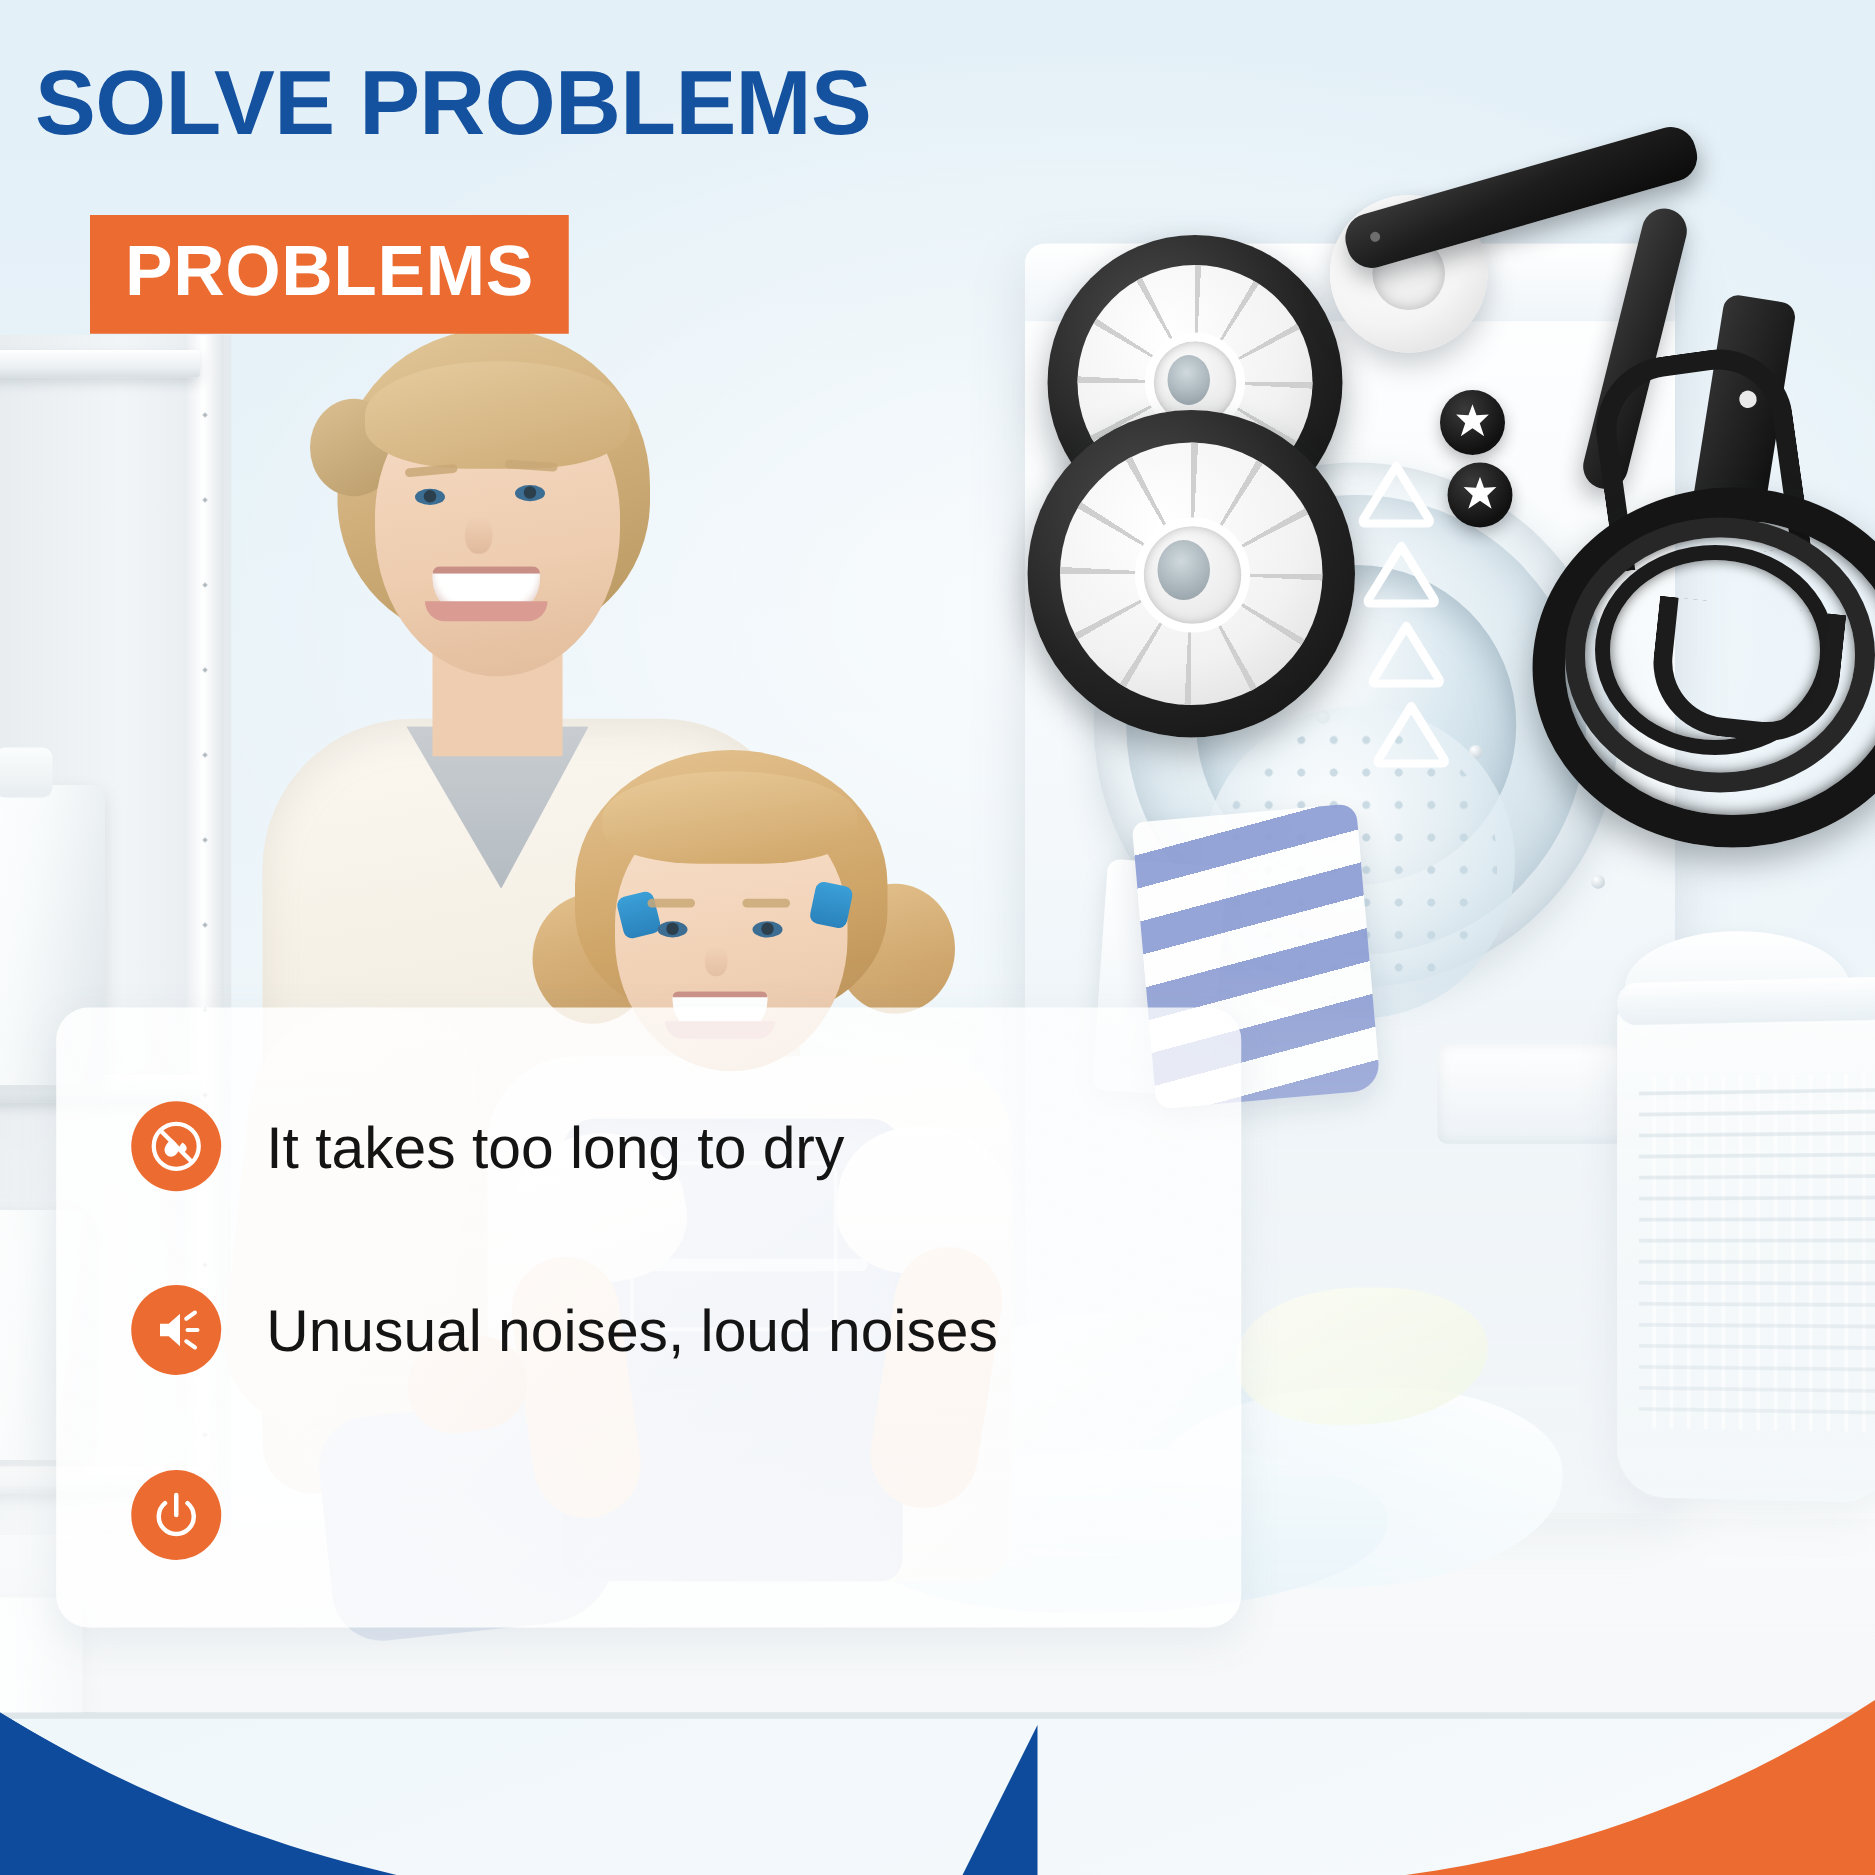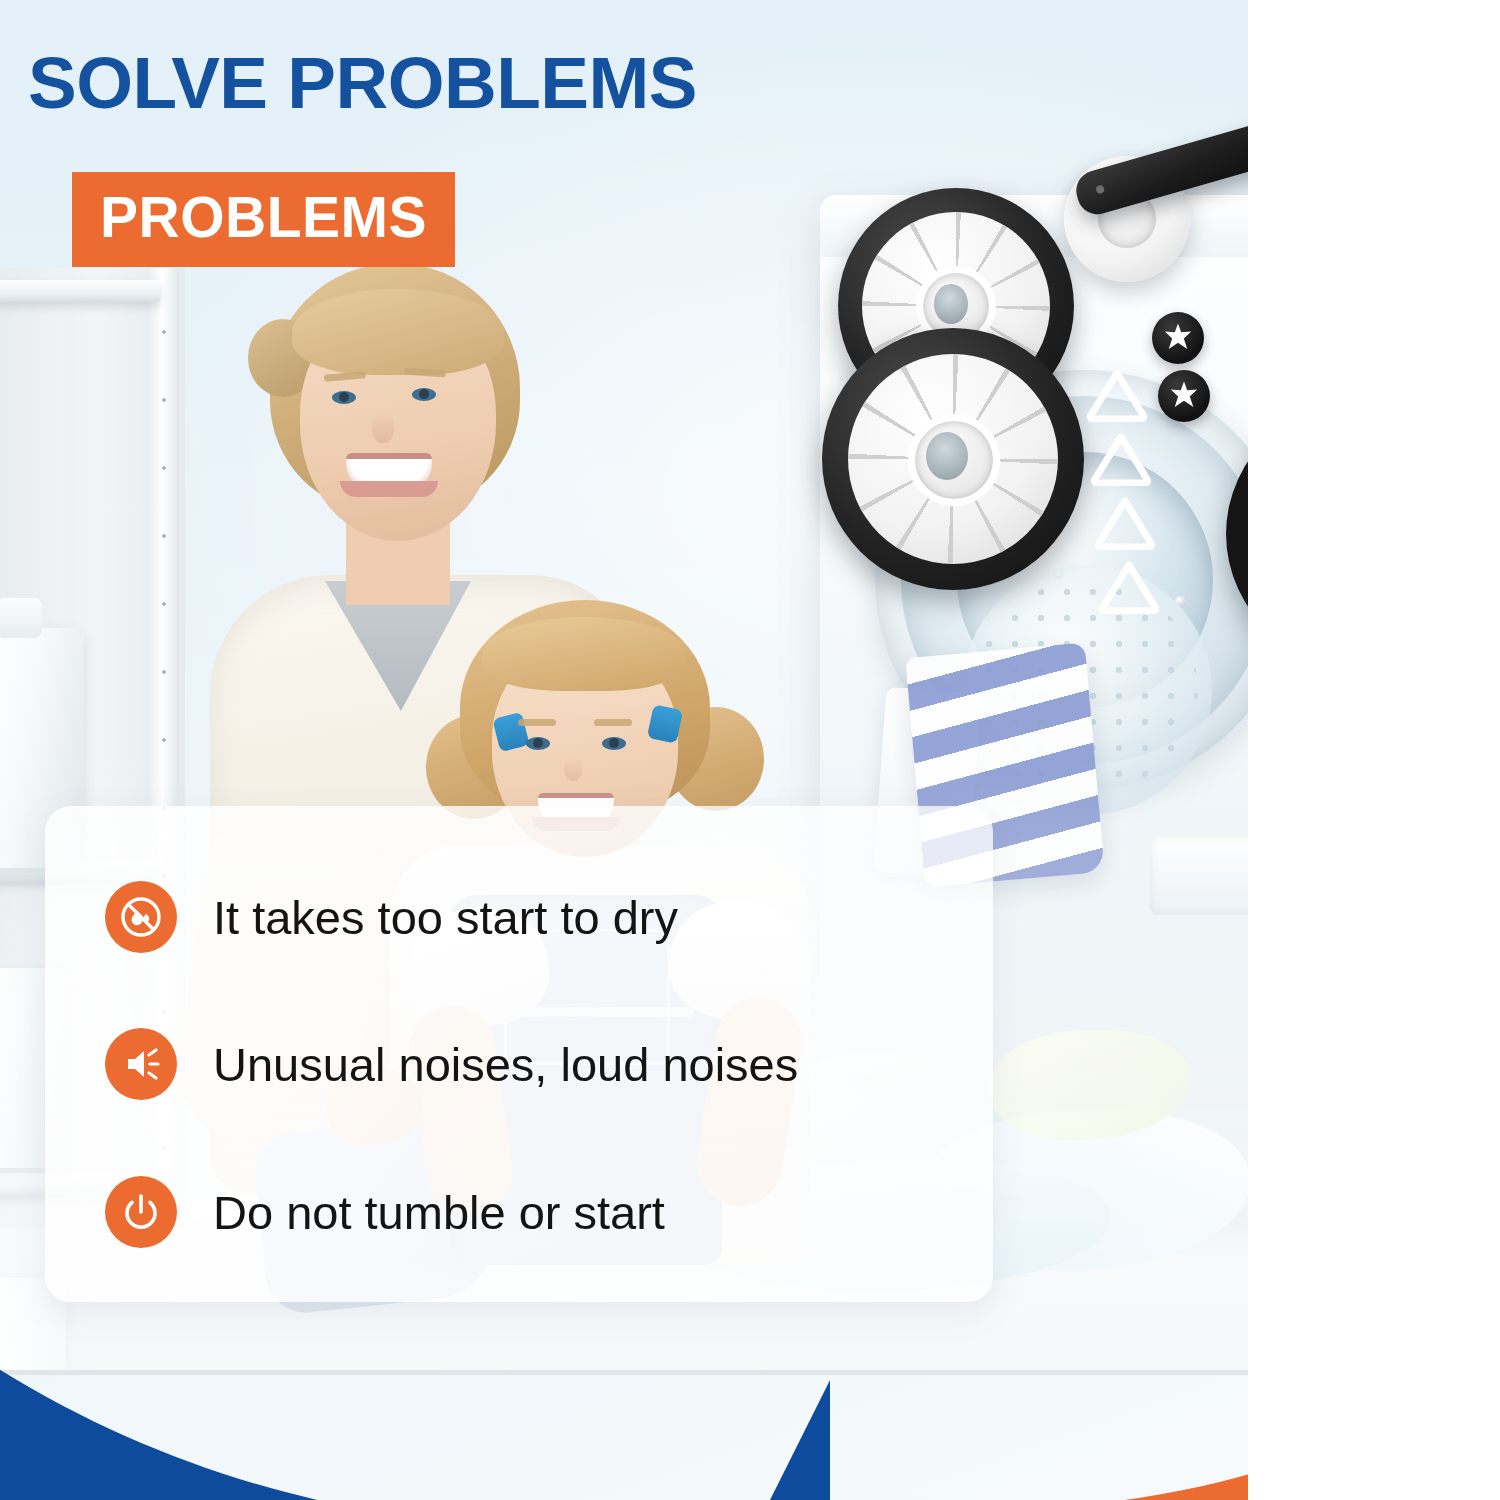--- a/index.html
+++ b/index.html
@@ -1,21 +1,21 @@
 <!DOCTYPE html>
 <html><head>
 <meta charset="utf-8">
 <style>
   html,body{margin:0;padding:0;}
   body{
     width:1500px;height:1500px;overflow:hidden;
     font-family:"Liberation Sans","DejaVu Sans",sans-serif;
     background:#ffffff;
   }
-  #stage{position:relative;width:1248px;height:1500px;overflow:hidden;}
+  #stage{position:relative;width:1500px;height:1500px;overflow:hidden;}
 
   
   .bg-base{
     position:absolute;inset:0;
     background:linear-gradient(160deg,#e6f2f8 0%,#dceef6 28%,#eef6fa 60%,#f6fafc 100%);
   }
   .bg-wall{
     position:absolute;left:0;top:0;width:1500px;height:1360px;
     background:
       radial-gradient(1200px 760px at 58% 36%, rgba(255,255,255,.75) 0%, rgba(255,255,255,0) 62%),
@@ -456,21 +456,21 @@
 
     <div class="feature f1">
       <div class="ficon">
         <svg width="46" height="46" viewBox="0 0 46 46">
           <circle cx="23" cy="23" r="18" fill="none" stroke="#ffffff" stroke-width="3.4"></circle>
           <path d="M19 17 C14 22 12 26 15 29.5 C18 33 23 31 24.5 27 C25.5 24 23 19.5 19 17 Z" fill="#ffffff"></path>
           <path d="M28 20 C25.5 22.5 24.5 25 26 27 C27.6 29 30.4 27.8 31.2 25.6 C31.8 23.9 30.3 21.4 28 20 Z" fill="#ffffff"></path>
           <line x1="11" y1="11" x2="35" y2="35" stroke="#ffffff" stroke-width="3.4" stroke-linecap="round"></line>
         </svg>
       </div>
-      <div class="ftext">It takes too start to dry</div>
+      <div class="ftext">It takes too long to dry</div>
     </div>
 
     <div class="feature f2">
       <div class="ficon">
         <svg width="46" height="46" viewBox="0 0 46 46">
           <path d="M10 18 H17 L26 10 V36 L17 28 H10 Z" fill="#ffffff"></path>
           <line x1="31" y1="14" x2="38" y2="9" stroke="#ffffff" stroke-width="3.2" stroke-linecap="round"></line>
           <line x1="32" y1="23" x2="40" y2="23" stroke="#ffffff" stroke-width="3.2" stroke-linecap="round"></line>
           <line x1="31" y1="32" x2="38" y2="37" stroke="#ffffff" stroke-width="3.2" stroke-linecap="round"></line>
         </svg>
@@ -478,21 +478,20 @@
       <div class="ftext">Unusual noises, loud noises</div>
     </div>
 
     <div class="feature f3">
       <div class="ficon">
         <svg width="46" height="46" viewBox="0 0 46 46">
           <path d="M14 13.5 A14 14 0 1 0 32 13.5" fill="none" stroke="#ffffff" stroke-width="3.6" stroke-linecap="round"></path>
           <line x1="23" y1="7" x2="23" y2="23" stroke="#ffffff" stroke-width="3.6" stroke-linecap="round"></line>
         </svg>
       </div>
-      <div class="ftext">Do not tumble or start</div>
     </div>
   </div>
 
   <div class="banner">
     <svg width="1500" height="160" viewBox="0 0 1500 160">
       <path d="M0 30 C260 190 560 220 830 160 L830 160 L830 160 L760 160 L0 160 Z" fill="#0E4B9C"></path>
       <path d="M0 30 C260 190 540 240 830 160 L760 160 L0 160 Z" fill="#0E4B9C"></path>
       <path d="M1500 20 C1300 150 1080 190 830 160 L1500 160 Z" fill="#EC6B30"></path>
       <path d="M830 160 L770 160 L830 40 Z" fill="#0E4B9C"></path>
     </svg>

